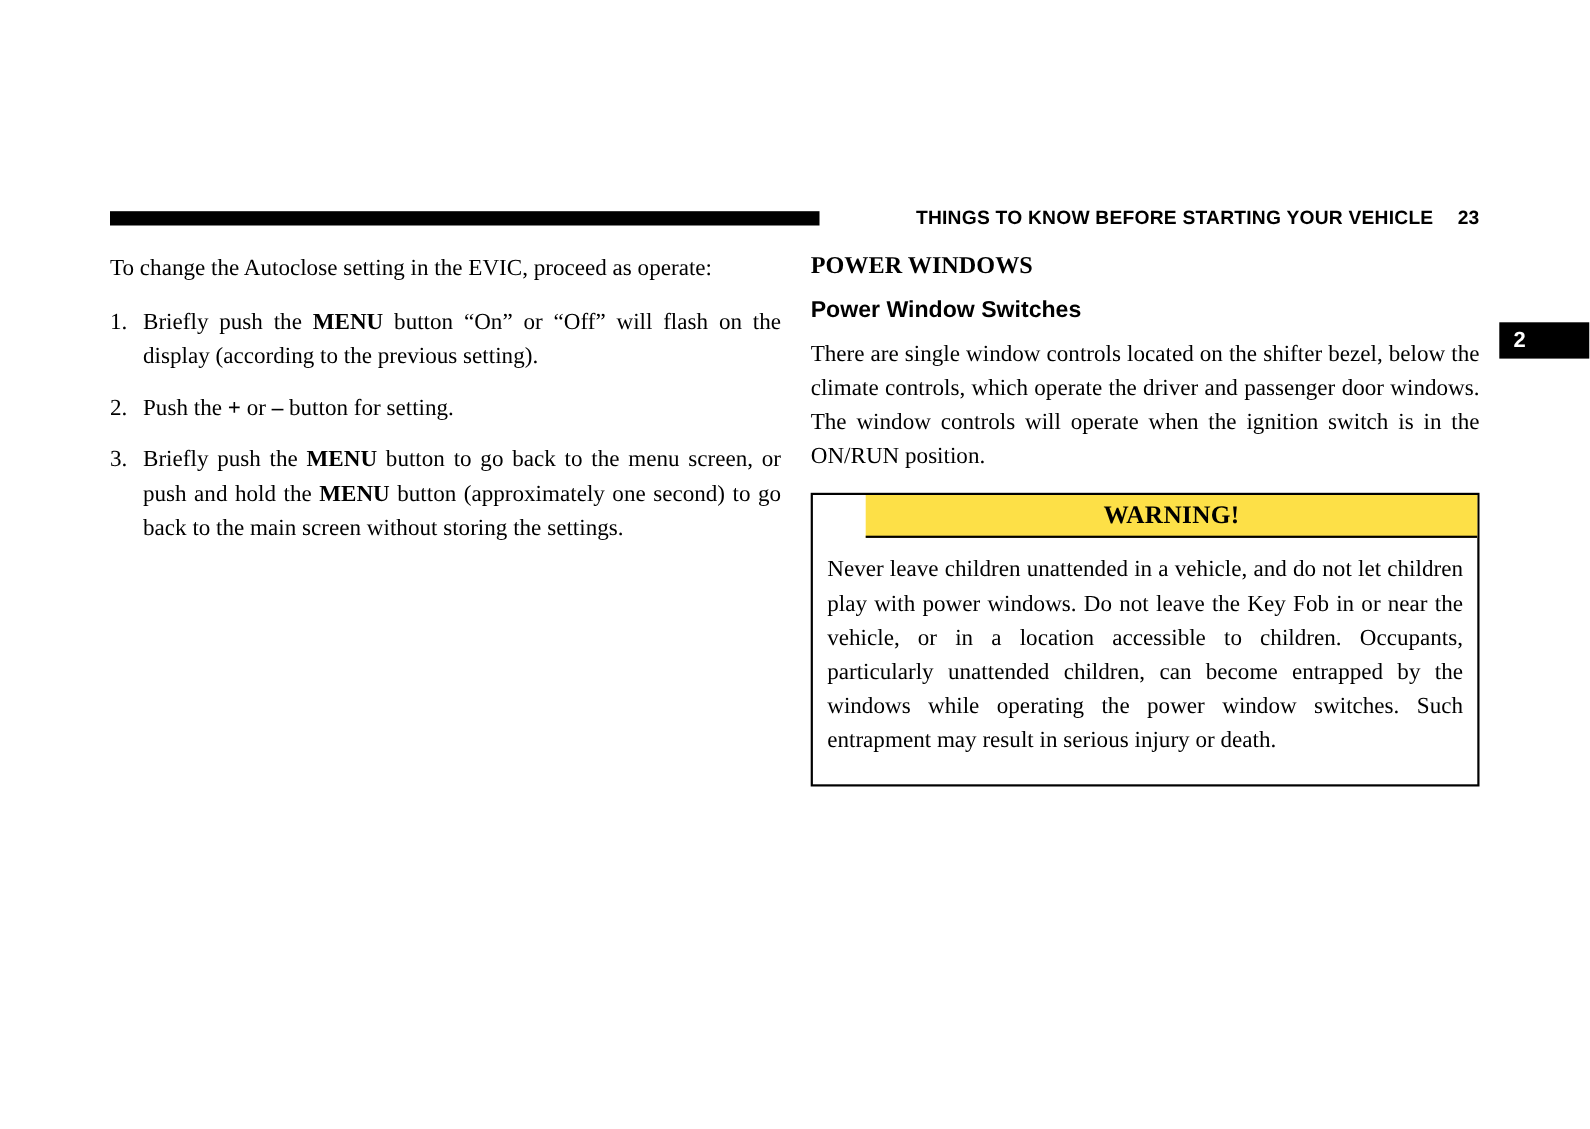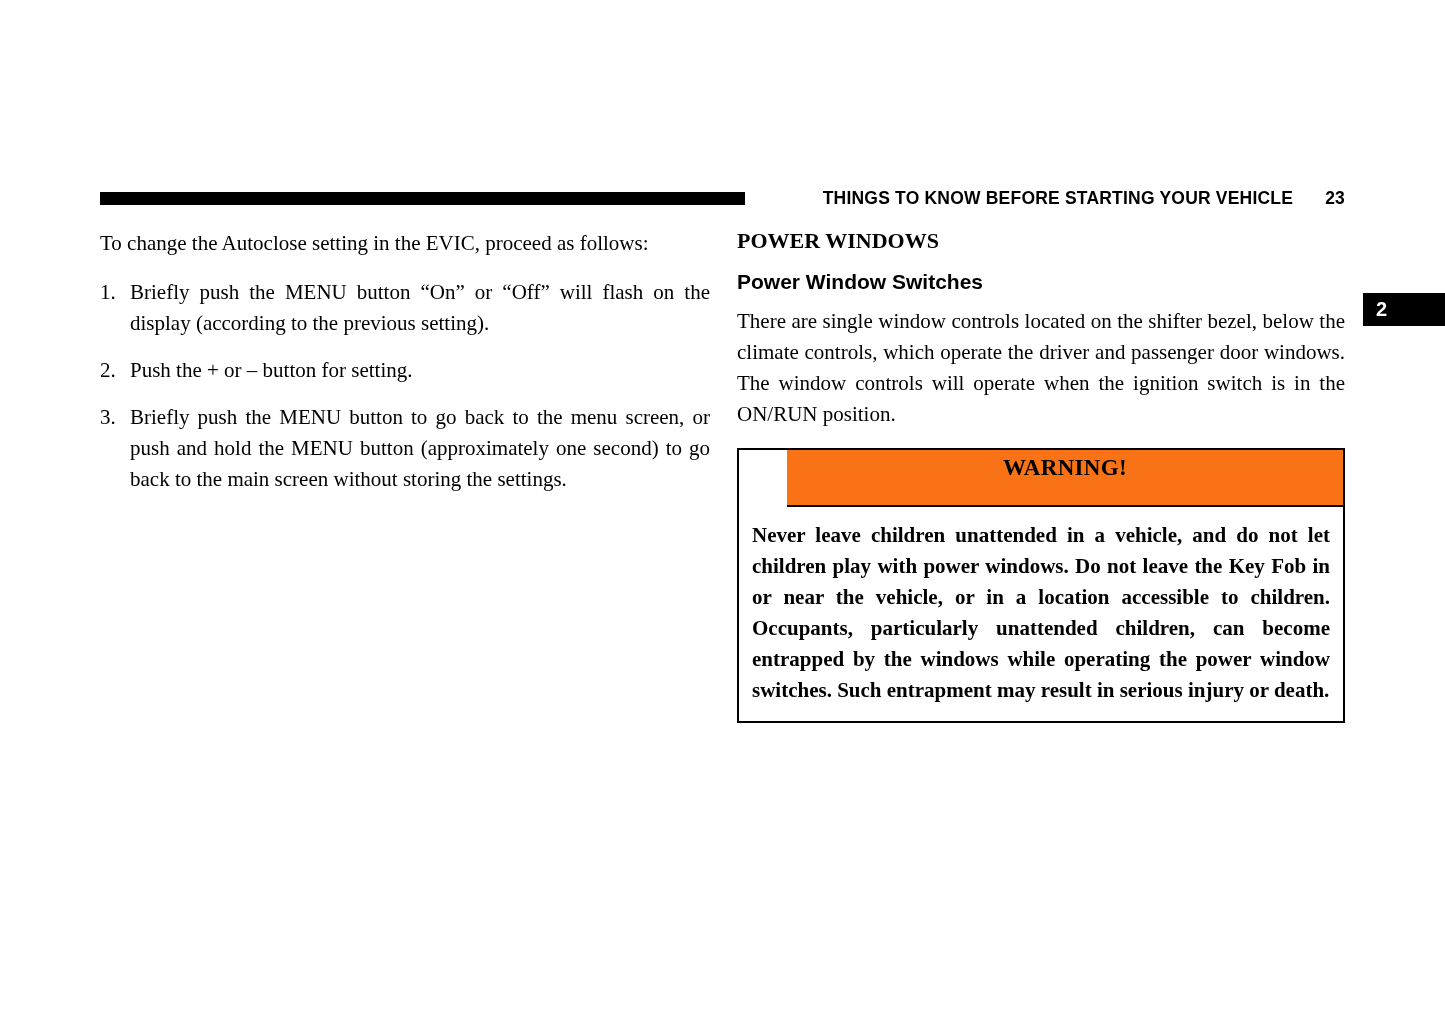--- a/index.html
+++ b/index.html
@@ -32,21 +32,21 @@
   }
   .header-text {
     flex: 1;
     text-align: right;
     font-family: "Liberation Sans", sans-serif;
     font-weight: bold;
     font-size: 17.5px;
     letter-spacing: 0.2px;
     white-space: nowrap;
   }
-  .header-text .pageno { margin-left: 32px; }
+  .header-text .pageno { margin-left: 22px; }
 
   
   .section-tab {
     position: absolute;
     top: 293px;
     right: 0;
     width: 82px;
     height: 33px;
     background: #000000;
     color: #ffffff;
@@ -85,51 +85,51 @@
   .steps li {
     display: flex;
     margin-bottom: 16px;
   }
   .steps .num {
     flex: 0 0 30px;
     font-size: 21px;
     line-height: 31px;
   }
   .steps .step-text { flex: 1; }
-  .steps b { font-weight: normal; }
+  .steps b { font-weight: bold; }
 
   
   h1.main-heading {
     font-family: Liberation Serif, serif;
     font-size: 22px;
     font-weight: bold;
     margin-bottom: 16px;
   }
   .col-right h2.sub-heading { margin-bottom: 12px; }
   .col-right p { margin-bottom: 18px; }
 
   
   .warning-box {
     border: 2px solid #000000;
     margin-top: 18px;
   }
   .warning-header {
-    background: #f97316;
+    background: #fde047;
     border-bottom: 2px solid #000000;
     text-align: center;
     font-family: "Liberation Serif", serif;
     font-weight: bold;
     font-size: 23px;
-    padding: 5px 0 24px 0;
+    padding: 5px 0 6px 0;
     letter-spacing: 0.3px;
     margin-left: 48px;
   }
   .warning-body {
-    font-weight: bold;
-    padding: 13px 13px 15px 13px;
+    font-weight: normal;
+    padding: 13px 13px 25px 13px;
     border-radius: 20px;
   }
 </style>
 </head>
 <body>
 
 <div class="page">
 
   <header class="page-header">
     <div class="header-rule"></div>
@@ -140,21 +140,21 @@
 
   <div class="section-tab">
     <span>2</span>
   </div>
 
   <main class="columns">
 
     <section class="col-left">
 
 
-      <p>To change the Autoclose setting in the EVIC, proceed as follows:</p>
+      <p>To change the Autoclose setting in the EVIC, proceed as operate:</p>
 
       <ol class="steps">
         <li>
           <span class="num">1.</span>
           <span class="step-text"><span>Briefly push the </span><b>MENU</b><span> button “On” or “Off” will flash on the display (according to the previous setting).</span></span>
         </li>
         <li>
           <span class="num">2.</span>
           <span class="step-text"><span>Push the </span><b>+</b><span> or </span><b>–</b><span> button for setting.</span></span>
         </li>

